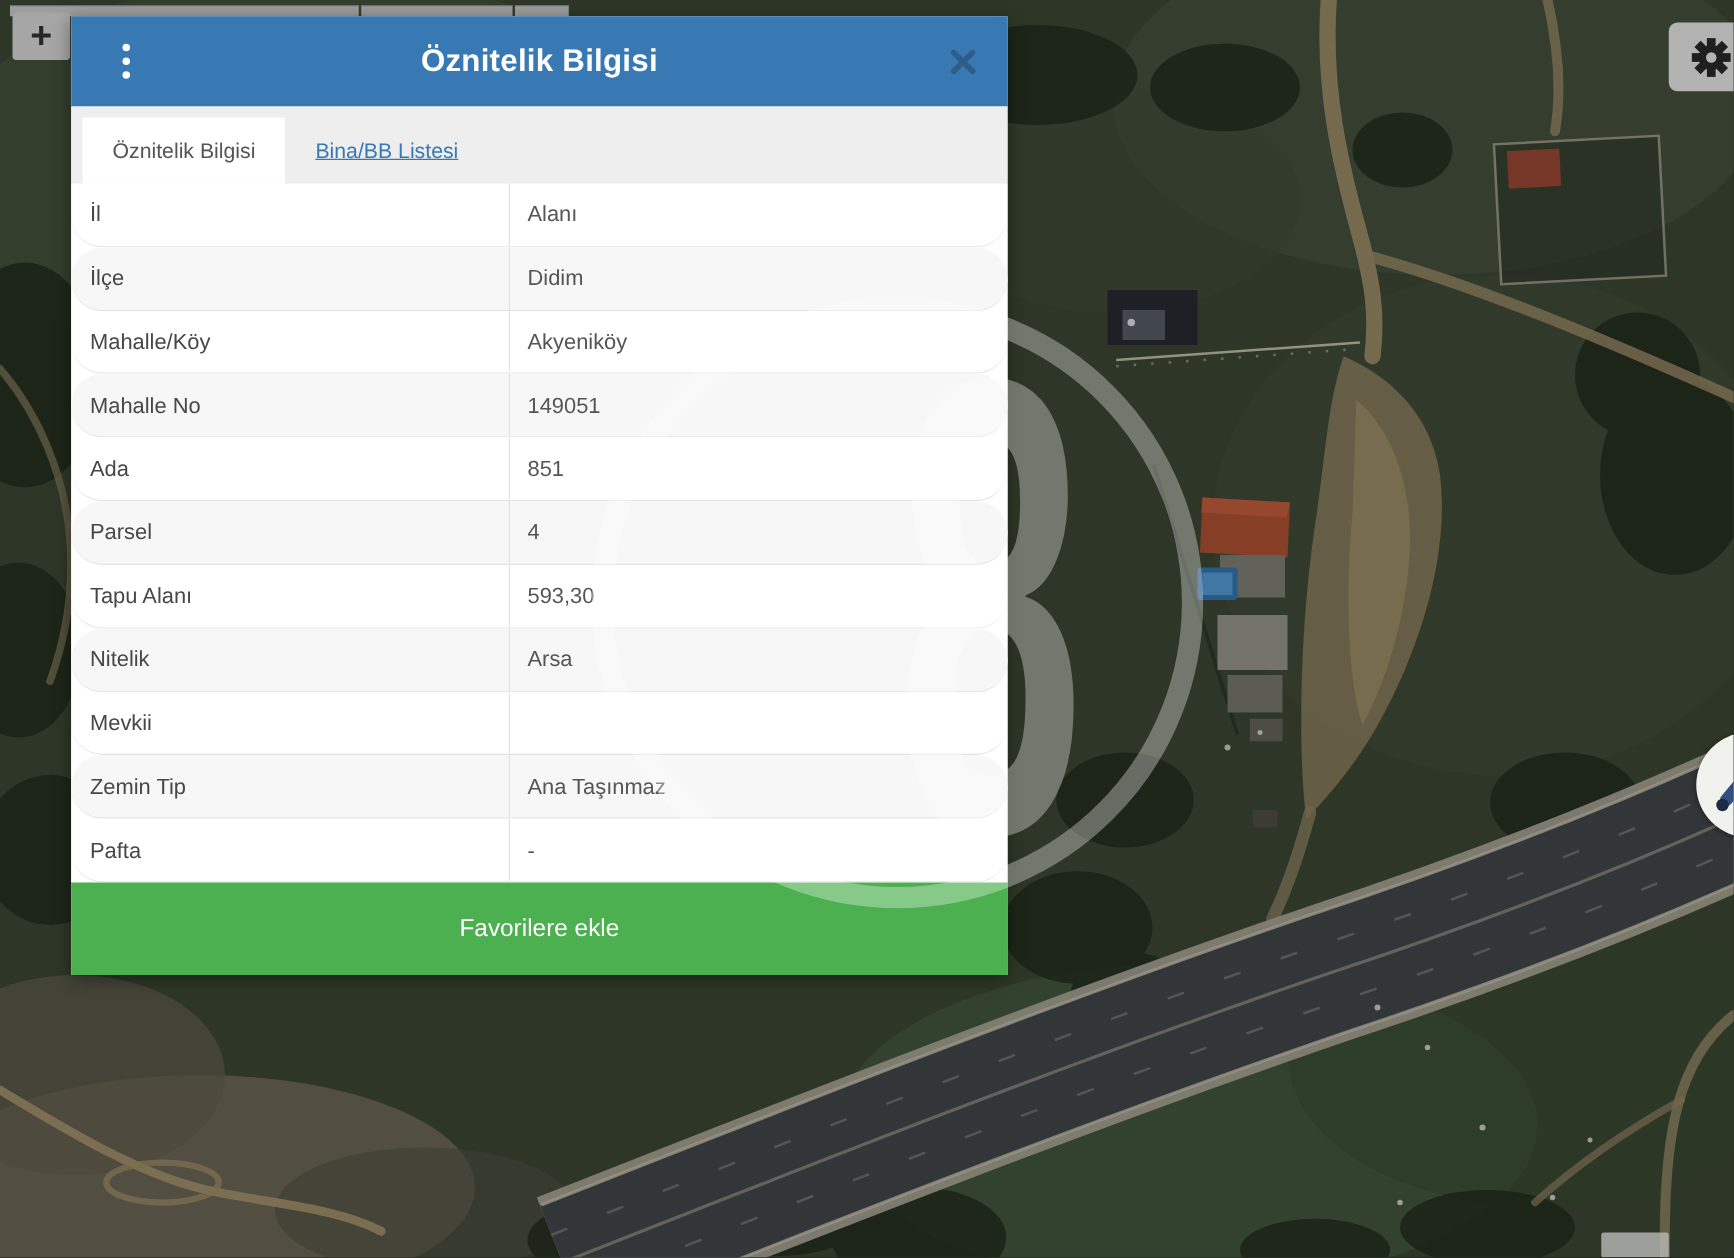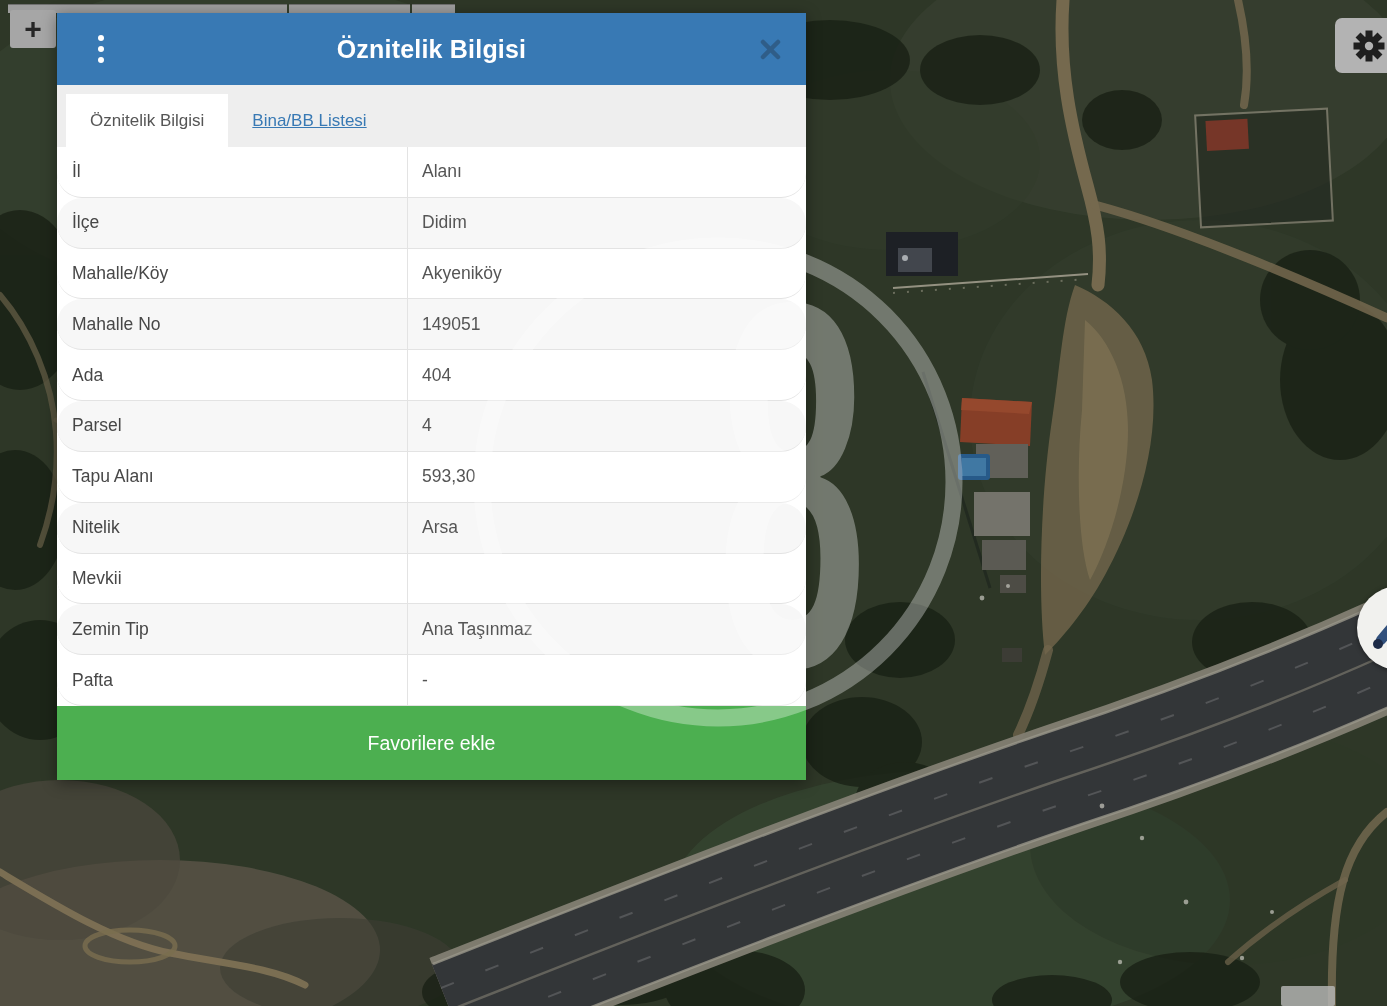--- a/index.html
+++ b/index.html
@@ -255,21 +255,21 @@
         <div class="trow">
           <div class="cell-label">Mahalle/Köy</div>
           <div class="cell-value">Akyeniköy</div>
         </div>
         <div class="trow alt">
           <div class="cell-label">Mahalle No</div>
           <div class="cell-value">149051</div>
         </div>
         <div class="trow">
           <div class="cell-label">Ada</div>
-          <div class="cell-value">404</div>
+          <div class="cell-value">851</div>
         </div>
         <div class="trow alt">
           <div class="cell-label">Parsel</div>
           <div class="cell-value">4</div>
         </div>
         <div class="trow">
           <div class="cell-label">Tapu Alanı</div>
           <div class="cell-value">593,30</div>
         </div>
         <div class="trow alt">

